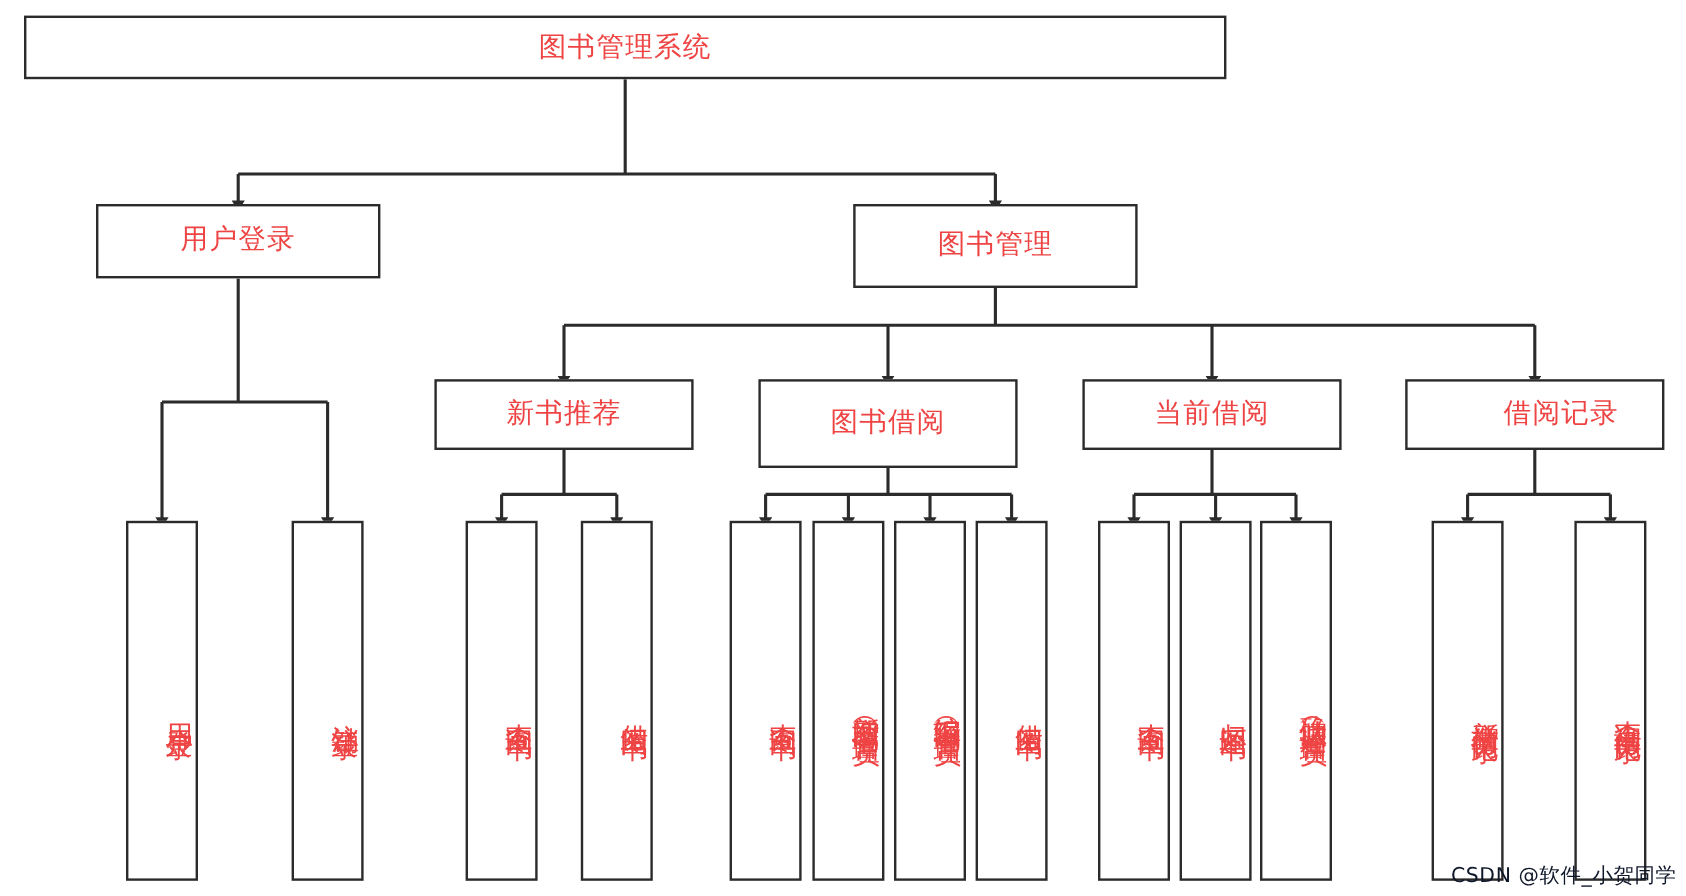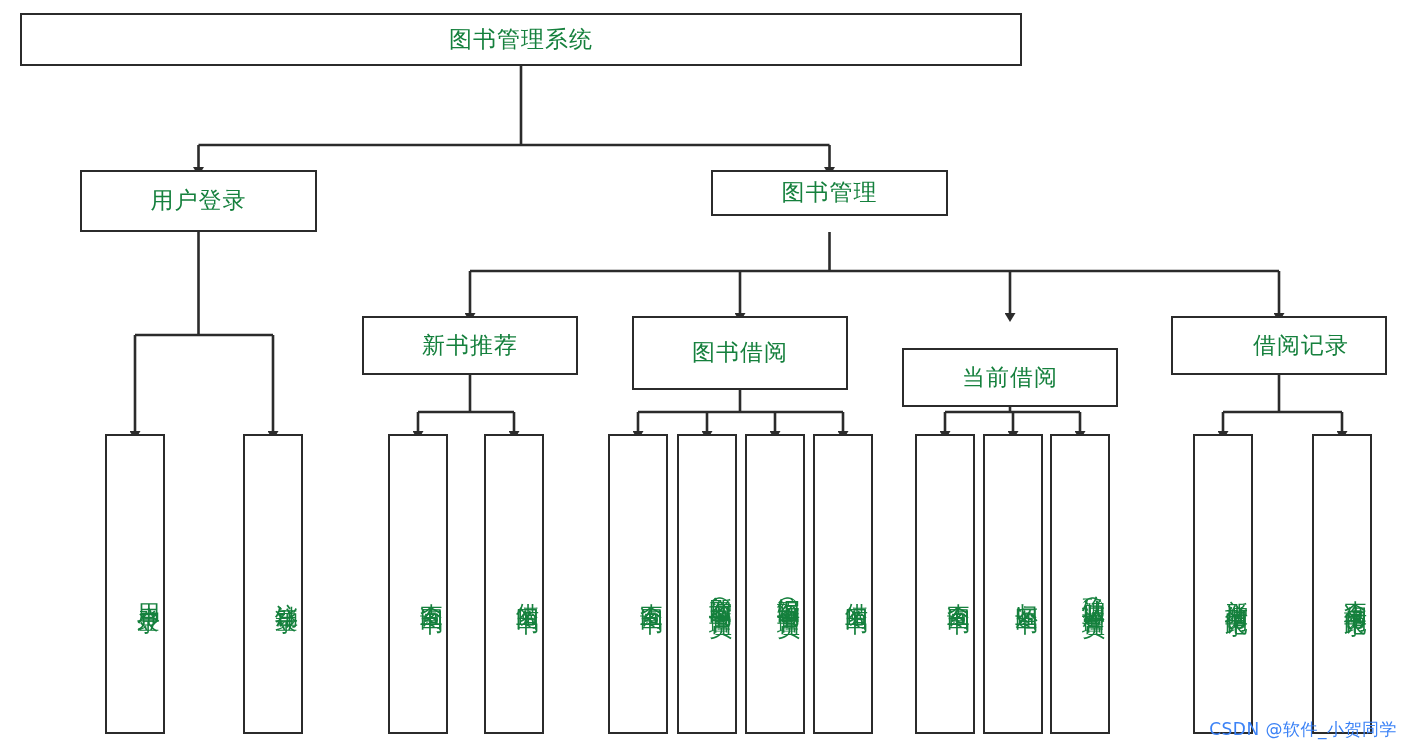--- a/index.html
+++ b/index.html
@@ -13,21 +13,21 @@
   svg#connectors{position:absolute;left:0;top:0;width:1405px;height:747px;pointer-events:none;}
 
   .node{
     position:absolute;
     box-sizing:border-box;
     background:#ffffff;
     border:2px solid #2b2b2b;
     display:flex;
     align-items:center;
     justify-content:center;
-    color:#15803d;
+    color:#ef4444;
     z-index:2;
   }
   .node-h{ font-size:23px; letter-spacing:1px; line-height:1.1; }
   .node-root{ font-size:23px; letter-spacing:1px; }
 
   
   .node-v{
     writing-mode:vertical-rl;
     text-orientation:upright;
     font-size:23px;
@@ -37,21 +37,21 @@
     align-items:flex-start;
     justify-content:center;
     white-space:nowrap;
   }
 
   .watermark{
     position:absolute;
     right:8px;
     bottom:6px;
     font-size:17px;
-    color:#3b82f6;
+    color:#0f172a;
     letter-spacing:0.5px;
     z-index:5;
     white-space:nowrap;
   }
 </style>
 </head>
 <body>
 
 <div id="diagram-root">
 
@@ -94,25 +94,25 @@
         <polyline points="1279,375 1279,412"></polyline>
         <polyline points="1223,412 1342,412"></polyline>
         <polyline points="1223,412 1223,432" marker-end="url(#arrow)"></polyline>
         <polyline points="1342,412 1342,432" marker-end="url(#arrow)"></polyline>
       </g>
   </svg>
 
   <div class="node node-root" style="left: 20px; top: 13px; width: 1002px; height: 53px;">图书管理系统</div>
 
   <div class="node node-h" style="left: 80px; top: 170px; width: 237px; height: 62px;">用户登录</div>
-  <div class="node node-h" style="left: 711px; top: 170px; width: 237px; height: 46px;">图书管理</div>
+  <div class="node node-h" style="left: 711px; top: 170px; width: 237px; height: 70px;">图书管理</div>
 
   <div class="node node-h" style="left: 362px; top: 316px; width: 216px; height: 59px;">新书推荐</div>
   <div class="node node-h" style="left: 632px; top: 316px; width: 216px; height: 74px;">图书借阅</div>
-  <div class="node node-h" style="left: 902px; top: 316px; width: 216px; height: 59px; margin-top: 32px;">当前借阅</div>
+  <div class="node node-h" style="left: 902px; top: 316px; width: 216px; height: 59px;">当前借阅</div>
   <div class="node node-h" style="left: 1171px; top: 316px; width: 216px; height: 59px; padding-left: 44px;">借阅记录</div>
 
   <div class="node node-v" style="left: 105px; top: 434px; width: 60px; height: 300px;">用户登录</div>
   <div class="node node-v" style="left: 243px; top: 434px; width: 60px; height: 300px;">注销登录</div>
   <div class="node node-v" style="left: 388px; top: 434px; width: 60px; height: 300px;">查询图书</div>
   <div class="node node-v" style="left: 484px; top: 434px; width: 60px; height: 300px;">借阅图书</div>
   <div class="node node-v" style="left: 608px; top: 434px; width: 60px; height: 300px;">查询图书</div>
   <div class="node node-v" style="left: 677px; top: 434px; width: 60px; height: 300px;">新增图书（管理员）</div>
   <div class="node node-v" style="left: 745px; top: 434px; width: 60px; height: 300px;">编辑图书（管理员）</div>
   <div class="node node-v" style="left: 813px; top: 434px; width: 60px; height: 300px;">借阅图书</div>

